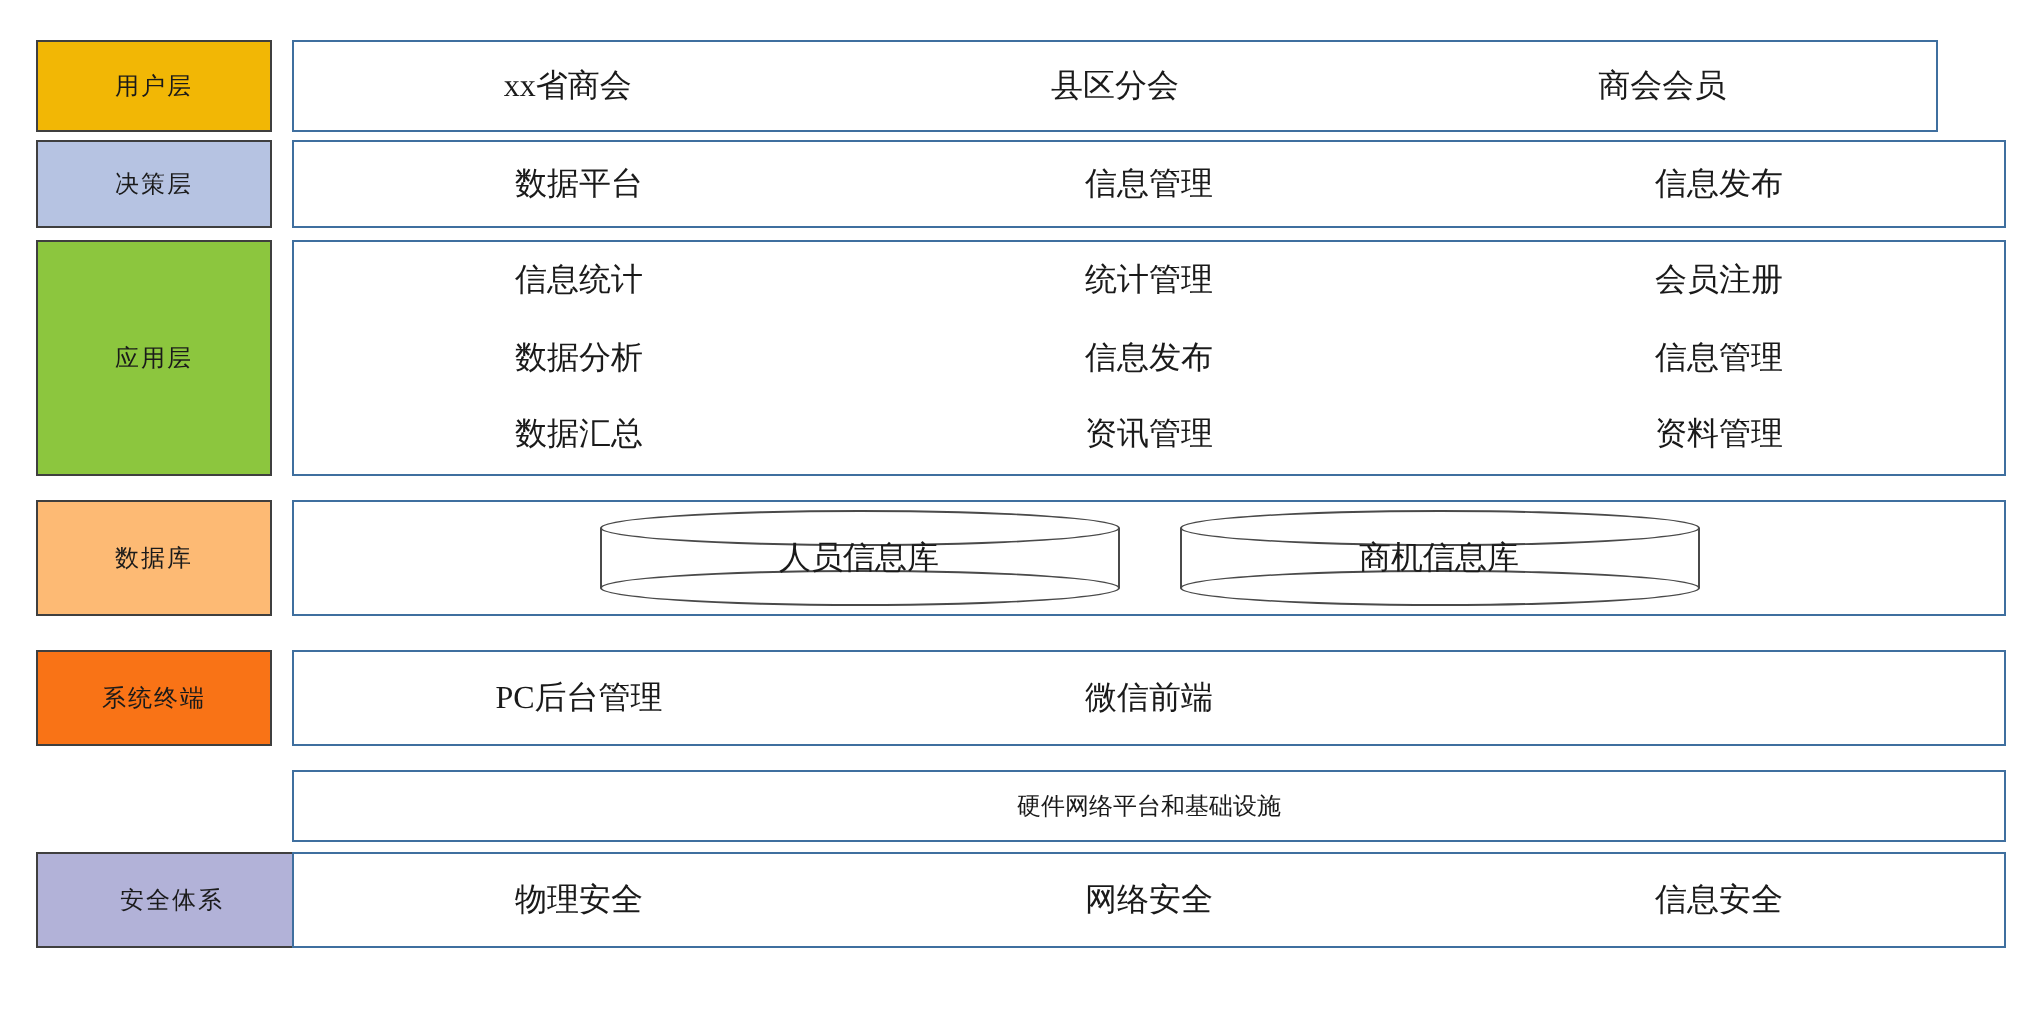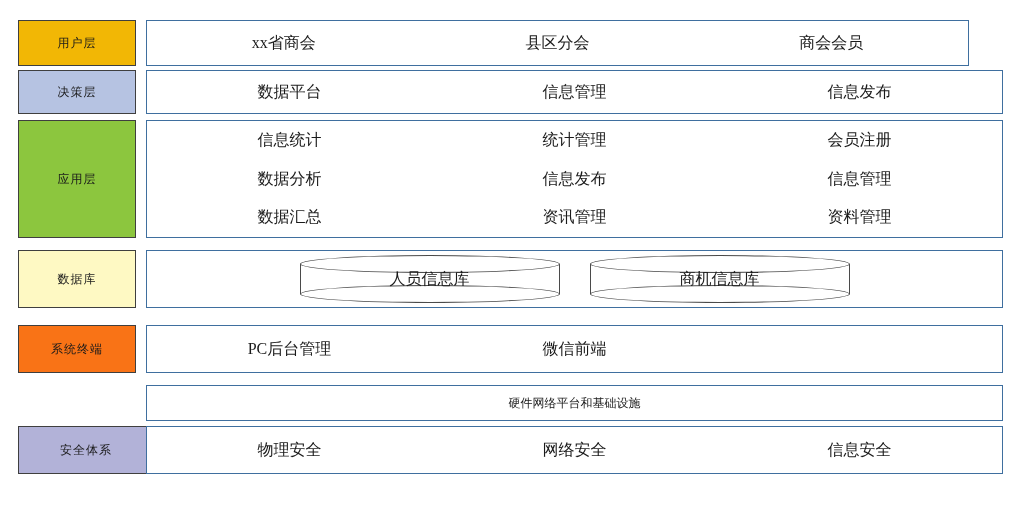--- a/index.html
+++ b/index.html
@@ -169,21 +169,21 @@
         <div class="cell c3">信息管理</div>
       </div>
       <div class="cellrow">
         <div class="cell c1">数据汇总</div>
         <div class="cell c2">资讯管理</div>
         <div class="cell c3">资料管理</div>
       </div>
     </div>
   </div>
 
-  <div class="layer-label" style="left:18px; top:250px; width:118px; height:58px; background:#fef9c3;">
+  <div class="layer-label" style="left:18px; top:250px; width:118px; height:58px; background:#fdba74;">
     <span>数据库</span>
   </div>
   <div class="panel" style="left:146px; top:250px; width:857px; height:58px;">
     <div class="db-wrap">
       <div class="cylinder">
         <div class="cyl-body"></div>
         <div class="cyl-bottom"></div>
         <div class="cyl-top"></div>
         <div class="cyl-label">人员信息库</div>
       </div>

